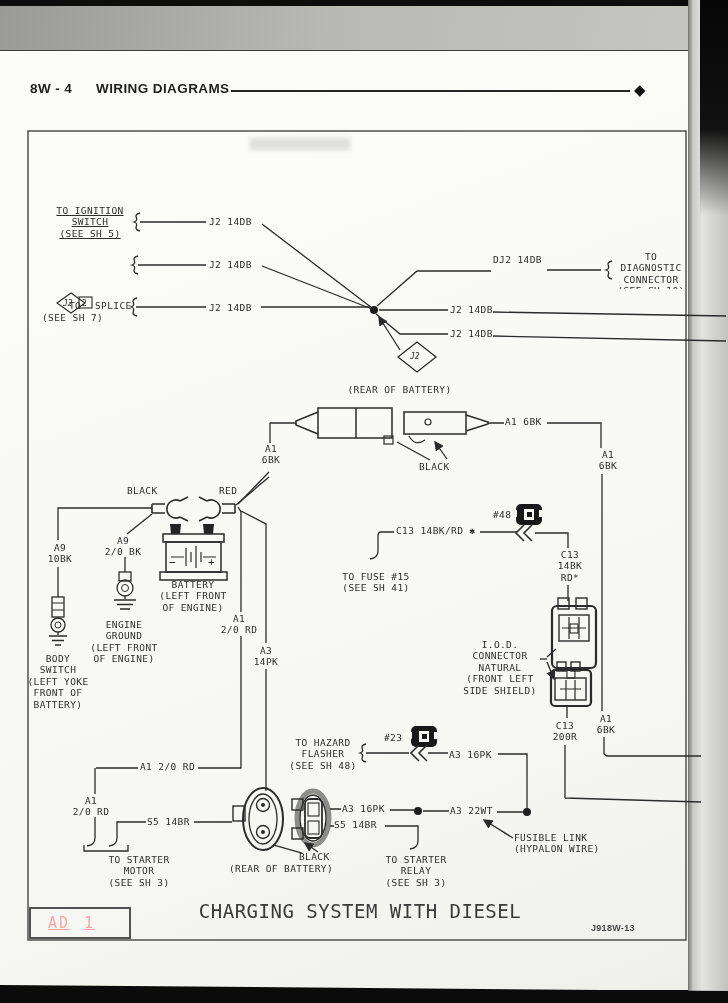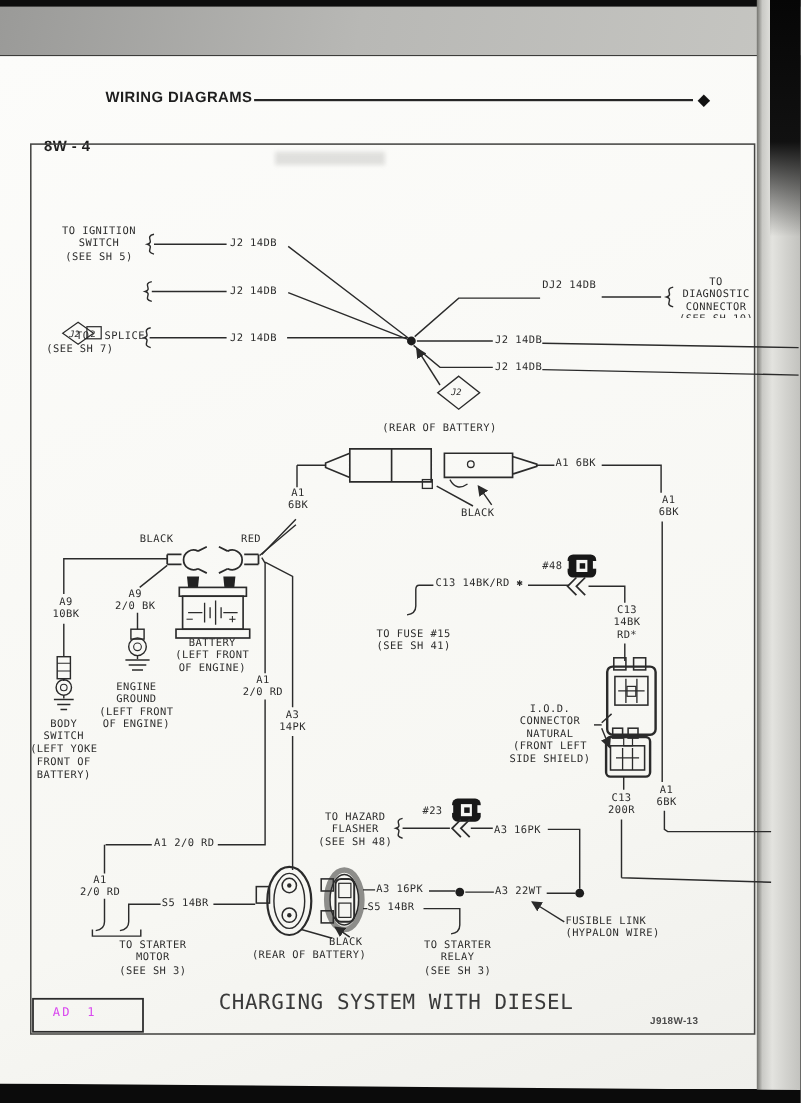--- a/index.html
+++ b/index.html
@@ -30,36 +30,36 @@
     line-height:1.2;color:#2d2d2d;white-space:pre-line;letter-spacing:.4px;}
   .c{text-align:center;}
   .sm{font-size:8px;letter-spacing:0;}
   .it{font-style:italic;}
   .clip{overflow:hidden;}
   svg.lines{position:absolute;left:0;top:0;z-index:6;}
   
   .ft-title{position:absolute;z-index:7;font-family:"DejaVu Sans Mono",monospace;
     font-size:19px;color:#3a3a3a;text-align:center;letter-spacing:.5px;white-space:nowrap;}
   .ft-box-text{position:absolute;z-index:7;font-family:"DejaVu Sans Mono",monospace;
-    font-size:11px;color:#d946ef;letter-spacing:2px;}
+    font-size:15px;color:#fca5a5;letter-spacing:2px;text-decoration:underline;}
   .ft-code{position:absolute;z-index:7;font-family:"Liberation Sans",sans-serif;
     font-weight:bold;font-size:9px;color:#4a4a4a;letter-spacing:.3px;}
 </style>
 </head>
 <body>
 
 <div id="stage">
   <div class="page"></div>
   <div class="band-top"></div>
   <div class="curl"></div>
   <div class="curl-dark-top"></div>
   <div class="band-bottom"></div>
   <div class="smudge"></div>
 
-  <div class="hdr" style="left:40px;top:81px;margin-top:44px;">8W - 4</div>
+  <div class="hdr" style="left:30px;top:81px;">8W - 4</div>
   <div class="hdr" style="left:96px;top:81px;">WIRING DIAGRAMS</div>
   <div class="hdr-rule"></div>
   <div class="hdr-diamond">◆</div>
 
   <svg class="lines" width="728" height="1003" viewBox="0 0 728 1003">
     <defs>
       <marker id="arr" viewBox="0 0 10 10" refX="8.5" refY="5" markerWidth="7.5" markerHeight="7.5" orient="auto">
         <path d="M0,0 L10,5 L0,10 Z" fill="#2a2a2a"></path>
       </marker>
     </defs>
@@ -190,21 +190,21 @@
       </g>
       <path d="M330,809 H341 M390,810 H414 M423,811 H449 M497,812 H523"></path>
       <circle cx="418" cy="811" r="4" fill="#1d1d1d" stroke="none"></circle>
       <circle cx="527" cy="812" r="4" fill="#1d1d1d" stroke="none"></circle>
       <path d="M330,826 H334 M385,826 H418 V841 Q418,848 410,849"></path>
       <path d="M302,853 L274,845 M318,852 L305,843" marker-end="url(#arr)"></path>
       <path d="M513,838 L484,820" marker-end="url(#arr)"></path>
     </g>
   </svg>
 
-  <div class="lbl c" style="left:46px;top:205px;width:88px;">TO IGNITION
+  <div class="lbl c" style="left:46px;top:205px;width:88px;text-decoration:underline;">TO IGNITION
 SWITCH
 (SEE SH 5)</div>
   <div class="lbl" style="left:209px;top:216px;">J2 14DB</div>
   <div class="lbl" style="left:209px;top:259px;">J2 14DB</div>
 
   <div class="lbl" style="left:37px;top:300px;margin-left:32px;">TO</div>
   <div class="lbl sm it" style="left:63px;top:299px;">J2</div>
   <div class="lbl sm" style="left:82px;top:299px;">2</div>
   <div class="lbl" style="left:95px;top:300px;">SPLICE</div>
   <div class="lbl" style="left:42px;top:312px;">(SEE SH 7)</div>

